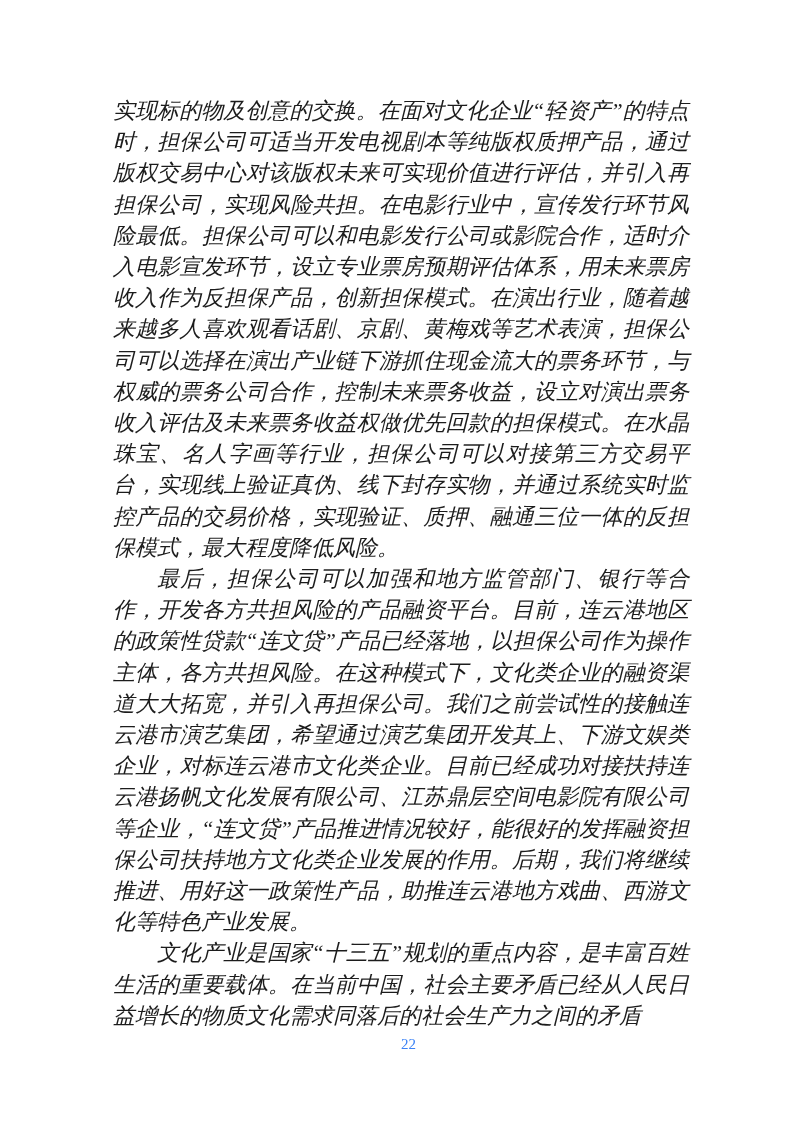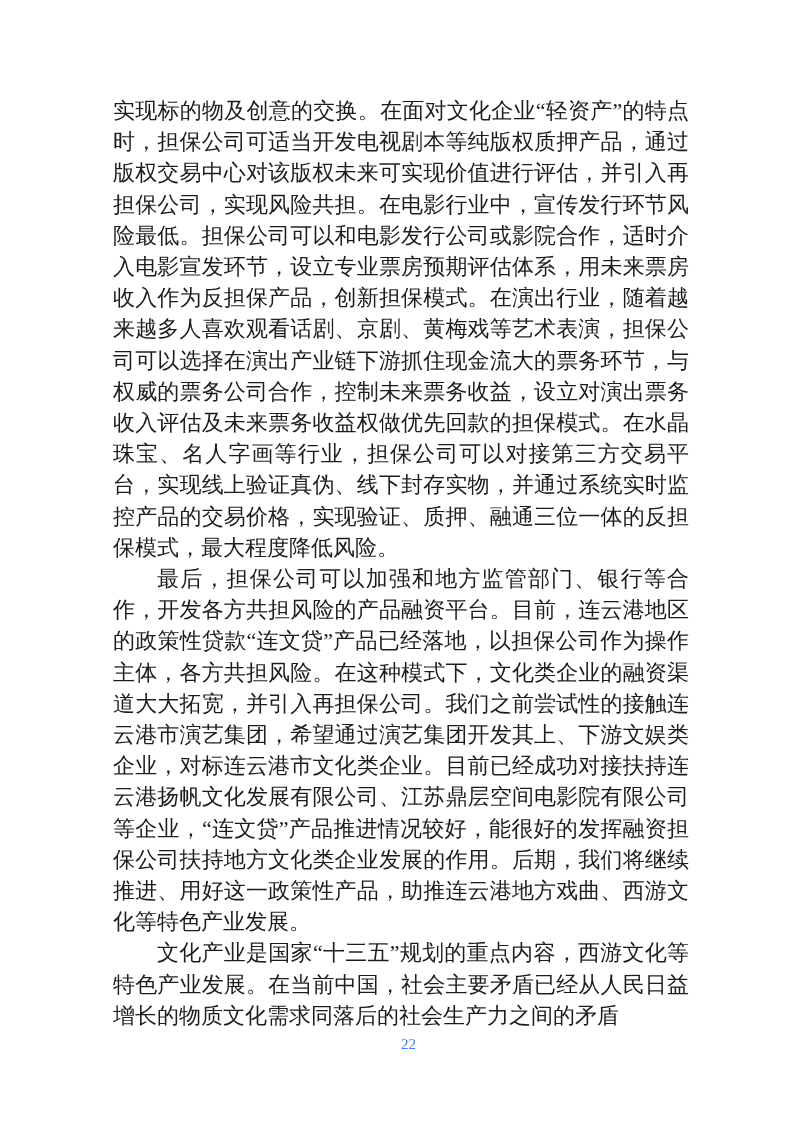--- a/index.html
+++ b/index.html
@@ -23,20 +23,21 @@
     color: #1c1c1c;
     font-size: 22px;
     line-height: 31.2px;
     text-align: justify;
     text-justify: inter-ideograph;
     letter-spacing: 0px;
   }
   .text-block p {
     margin: 0;
     padding: 0;
+    font-style: italic;
   }
   .text-block p.indent {
     text-indent: 2em;
   }
   .page-number {
     position: absolute;
     top: 1036px;
     left: 0;
     width: 100%;
     text-align: center;
@@ -46,16 +47,16 @@
     padding-left: 12px;
   }
 </style>
 </head>
 <body>
 
 <div class="page">
   <div class="text-block">
     <p>实现标的物及创意的交换。在面对文化企业“轻资产”的特点时，担保公司可适当开发电视剧本等纯版权质押产品，通过版权交易中心对该版权未来可实现价值进行评估，并引入再担保公司，实现风险共担。在电影行业中，宣传发行环节风险最低。担保公司可以和电影发行公司或影院合作，适时介入电影宣发环节，设立专业票房预期评估体系，用未来票房收入作为反担保产品，创新担保模式。在演出行业，随着越来越多人喜欢观看话剧、京剧、黄梅戏等艺术表演，担保公司可以选择在演出产业链下游抓住现金流大的票务环节，与权威的票务公司合作，控制未来票务收益，设立对演出票务收入评估及未来票务收益权做优先回款的担保模式。在水晶珠宝、名人字画等行业，担保公司可以对接第三方交易平台，实现线上验证真伪、线下封存实物，并通过系统实时监控产品的交易价格，实现验证、质押、融通三位一体的反担保模式，最大程度降低风险。</p>
     <p class="indent">最后，担保公司可以加强和地方监管部门、银行等合作，开发各方共担风险的产品融资平台。目前，连云港地区的政策性贷款“连文贷”产品已经落地，以担保公司作为操作主体，各方共担风险。在这种模式下，文化类企业的融资渠道大大拓宽，并引入再担保公司。我们之前尝试性的接触连云港市演艺集团，希望通过演艺集团开发其上、下游文娱类企业，对标连云港市文化类企业。目前已经成功对接扶持连云港扬帆文化发展有限公司、江苏鼎层空间电影院有限公司等企业，“连文贷”产品推进情况较好，能很好的发挥融资担保公司扶持地方文化类企业发展的作用。后期，我们将继续推进、用好这一政策性产品，助推连云港地方戏曲、西游文化等特色产业发展。</p>
-    <p class="indent">文化产业是国家“十三五”规划的重点内容，西游文化等特色产业发展。在当前中国，社会主要矛盾已经从人民日益增长的物质文化需求同落后的社会生产力之间的矛盾</p>
+    <p class="indent">文化产业是国家“十三五”规划的重点内容，是丰富百姓生活的重要载体。在当前中国，社会主要矛盾已经从人民日益增长的物质文化需求同落后的社会生产力之间的矛盾</p>
   </div>
   <div class="page-number">22</div>
 </div>
 
 </body></html>

